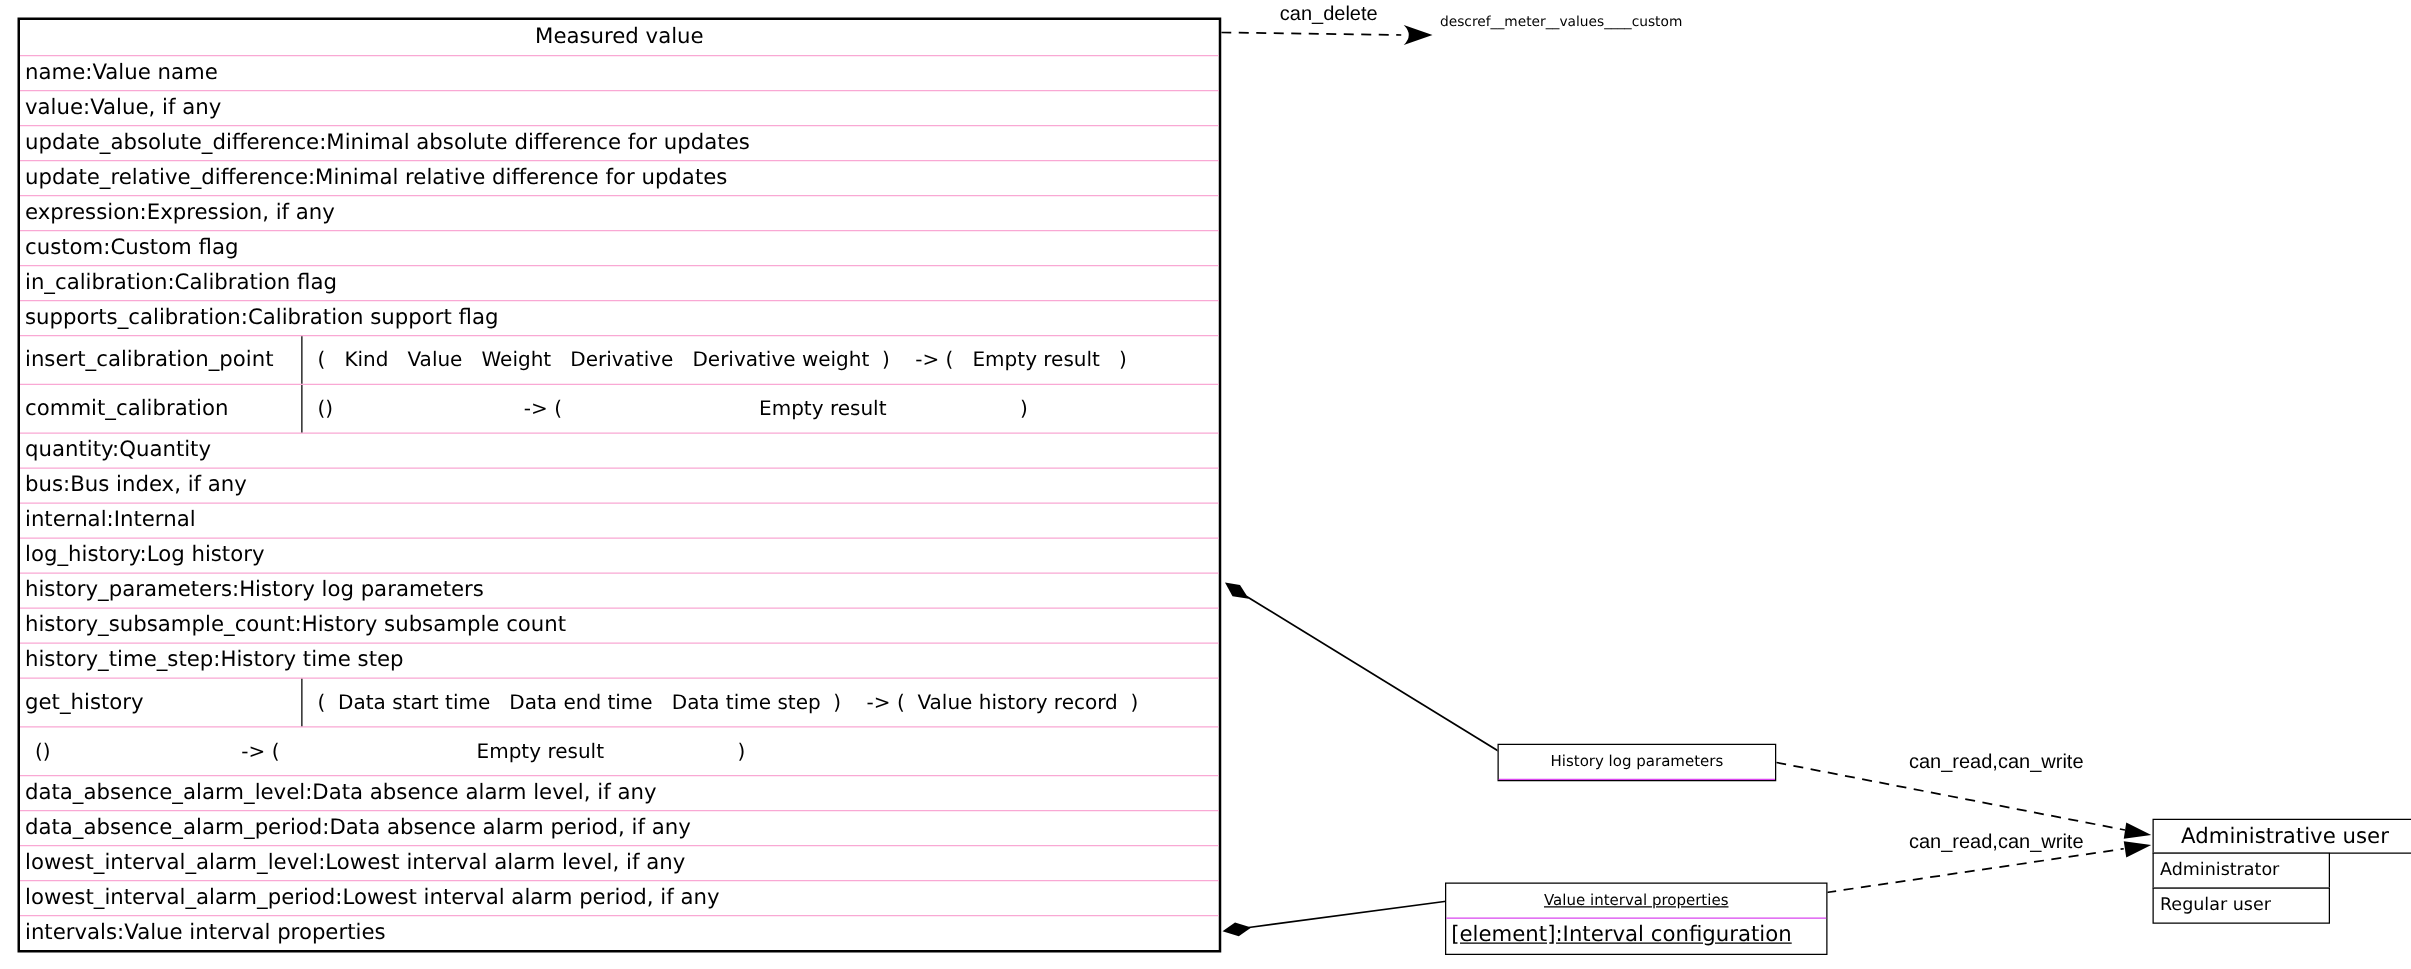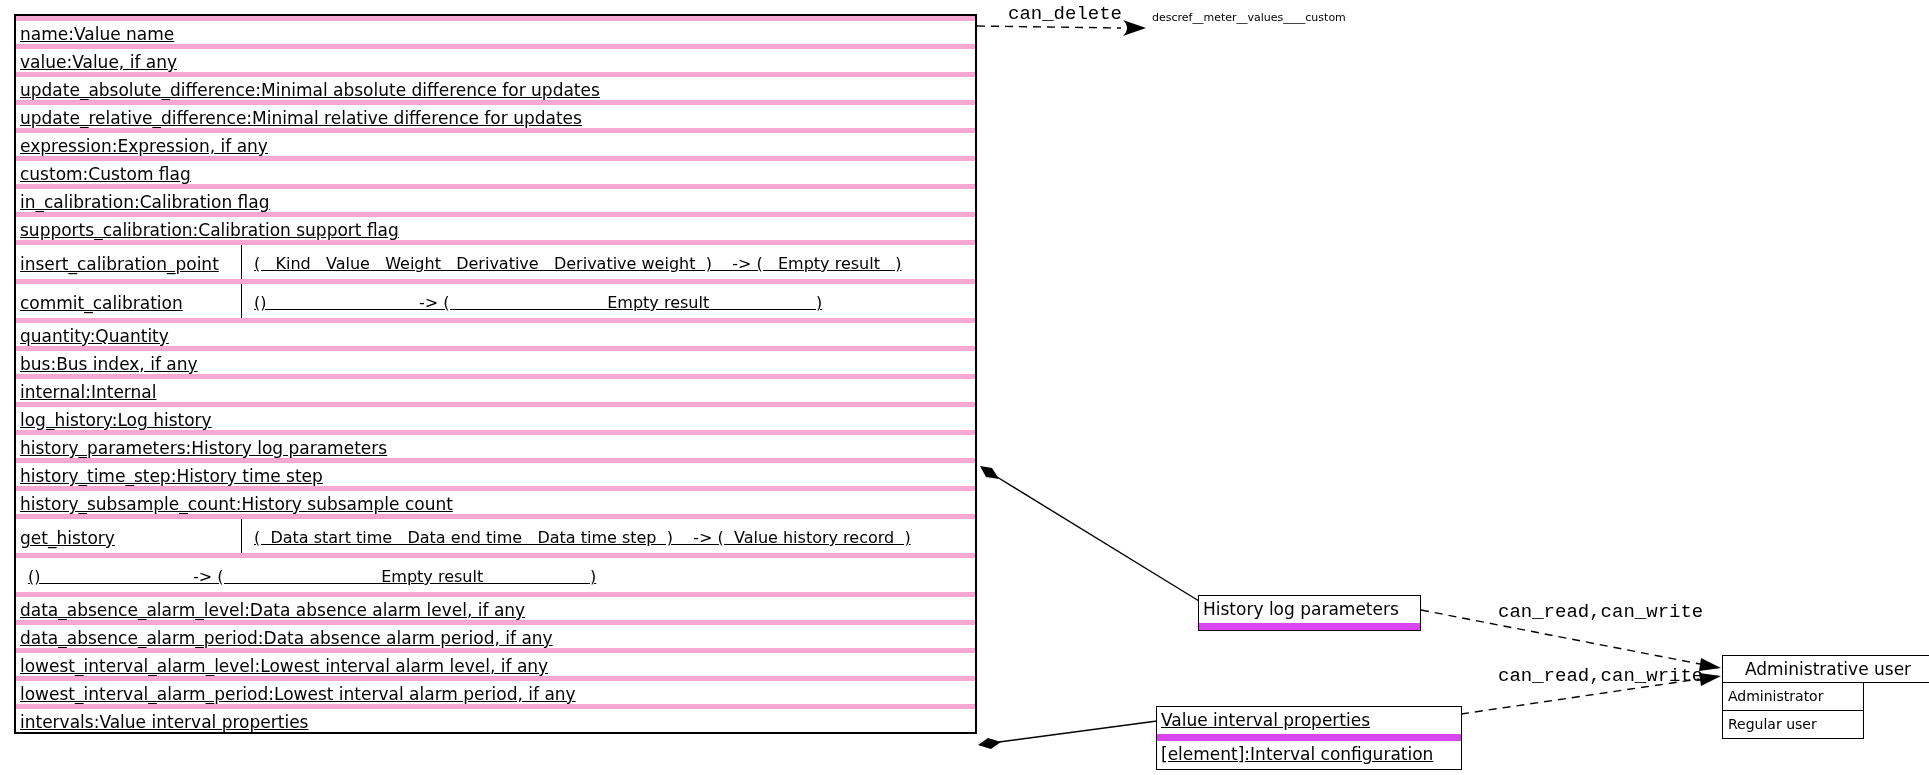--- a/index.html
+++ b/index.html
@@ -10,40 +10,40 @@
   svg.overlay { position:absolute; left:0; top:0; width:1929px; height:775px; }
 
   
   .uml-table {
     position:absolute; left:14px; top:14px; width:963px;
     border:2px solid #000; box-sizing:border-box; background:#fff;
   }
   .theader {
     height:28px; line-height:27px; text-align:center; font-size:17px;
   }
-  .trow { border-top:5px solid #f9a8d4; box-sizing:border-box;text-decoration:underline; }
+  .trow { border-top:1px solid #f9a8d4; box-sizing:border-box; }
   .trow.field {
     height:28px; line-height:27px; padding-left:4px; font-size:17px;
     white-space:nowrap; overflow:hidden;
   }
   .trow.method { height:39px; display:flex; }
   .trow.method .mname {
     flex:none; width:226px; border-right:1px solid #000; box-sizing:border-box;
     padding-left:4px; line-height:38px; font-size:17px; white-space:nowrap;
   }
   .trow.method .msig {
     flex:1; padding-left:12px; line-height:38px; font-size:16px;
     white-space:pre; overflow:hidden;
   }
 
   
   .ref-box { position:absolute; background:#fff; border:1px solid #000; box-sizing:border-box; }
   .ref-title {
-    height:27px; line-height:26px; font-size:17px;
-    border-bottom:7px solid #d946ef; padding:0 4px; white-space:nowrap;
+    height:27px; line-height:26px; text-align:center; font-size:12px;
+    border-bottom:1px solid #d946ef; padding:0 4px; white-space:nowrap;
   }
   .ref-row {
     height:28px; line-height:27px; font-size:17px; padding:0 4px; white-space:nowrap;
   }
 
   
   .user-box { position:absolute; left:1722px; top:655px; }
   .user-title {
     width:212px; height:28px; line-height:26px; text-align:center; font-size:17px;
     border:1px solid #000; box-sizing:border-box; background:#fff; white-space:nowrap;
@@ -52,21 +52,21 @@
     width:142px; height:29px; line-height:27px; font-size:14px; padding-left:5px;
     border:1px solid #000; box-sizing:border-box; background:#fff; margin-top:-1px;
     white-space:nowrap;
   }
 
   
   .descref {
     position:absolute; left:1152px; top:11px; font-size:11px; white-space:nowrap;
   }
   .edge-label {
-    position:absolute; font-family:Liberation Mono, monospace; font-size:19px;
+    position:absolute; font-family:Liberation Sans, sans-serif; font-size:16px;
     text-align:center; white-space:nowrap;
   }
   .lbl-can-delete  { left:1008px; top:3px;  width:110px; }
   .lbl-rw-top      { left:1498px; top:601px; width:198px; }
   .lbl-rw-bottom   { left:1498px; top:665px; width:198px; }
 </style>
 </head>
 <body>
 
 <div class="canvas">
@@ -82,20 +82,21 @@
     <polygon points="978,745 988,738 1001,742 991,749" fill="#000"></polygon>
     <path d="M999,742 L1157,721" stroke="#000" stroke-width="1.4" fill="none"></path>
 
     <path d="M1421,610 L1700,664" stroke="#000" stroke-width="1.4" stroke-dasharray="8,6" fill="none"></path>
     <polygon points="1721,668 1701,658 1699,671" fill="#000"></polygon>
     <path d="M1461,714 L1699,679" stroke="#000" stroke-width="1.4" stroke-dasharray="8,6" fill="none"></path>
     <polygon points="1721,676 1701,686 1699,673" fill="#000"></polygon>
   </svg>
 
   <div class="uml-table">
+    <div class="theader">Measured value</div>
     <div id="uml-rows">
         <div class="trow field">name:Value name</div>
         <div class="trow field">value:Value, if any</div>
         <div class="trow field">update_absolute_difference:Minimal absolute difference for updates</div>
         <div class="trow field">update_relative_difference:Minimal relative difference for updates</div>
         <div class="trow field">expression:Expression, if any</div>
         <div class="trow field">custom:Custom flag</div>
         <div class="trow field">in_calibration:Calibration flag</div>
         <div class="trow field">supports_calibration:Calibration support flag</div>
         <div class="trow method">
@@ -104,22 +105,22 @@
         </div>
         <div class="trow method">
           <div class="mname">commit_calibration</div>
           <div class="msig">()                              -&gt; (                               Empty result                     )</div>
         </div>
         <div class="trow field">quantity:Quantity</div>
         <div class="trow field">bus:Bus index, if any</div>
         <div class="trow field">internal:Internal</div>
         <div class="trow field">log_history:Log history</div>
         <div class="trow field">history_parameters:History log parameters</div>
+        <div class="trow field">history_subsample_count:History subsample count</div>
         <div class="trow field">history_time_step:History time step</div>
-        <div class="trow field">history_subsample_count:History subsample count</div>
         <div class="trow method">
           <div class="mname">get_history</div>
           <div class="msig">(  Data start time   Data end time   Data time step  )    -&gt; (  Value history record  )</div>
         </div>
         <div class="trow method">
           <div class="msig">()                              -&gt; (                               Empty result                     )</div>
         </div>
         <div class="trow field">data_absence_alarm_level:Data absence alarm level, if any</div>
         <div class="trow field">data_absence_alarm_period:Data absence alarm period, if any</div>
         <div class="trow field">lowest_interval_alarm_level:Lowest interval alarm level, if any</div>

